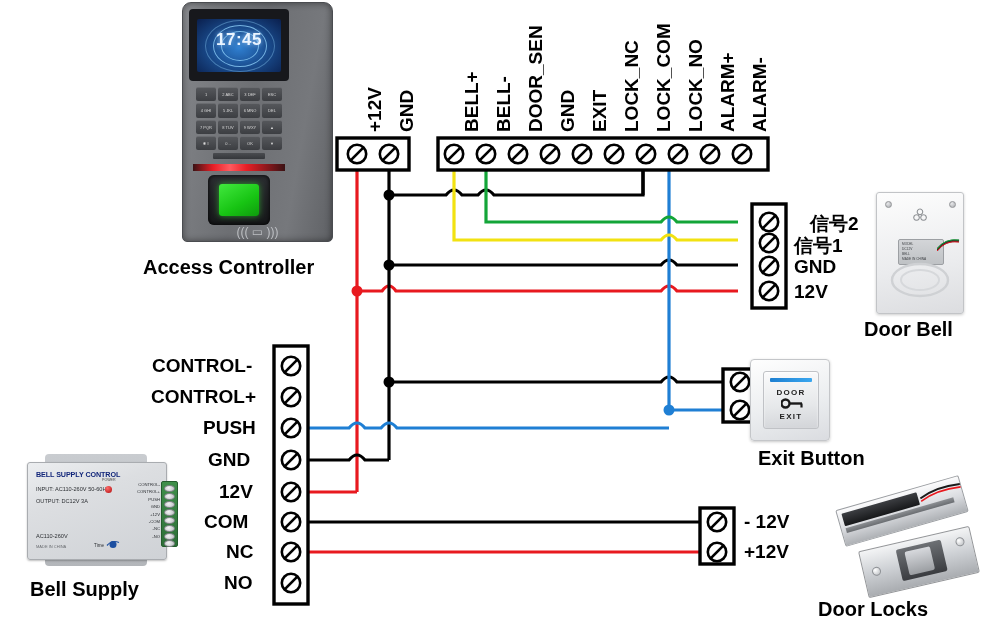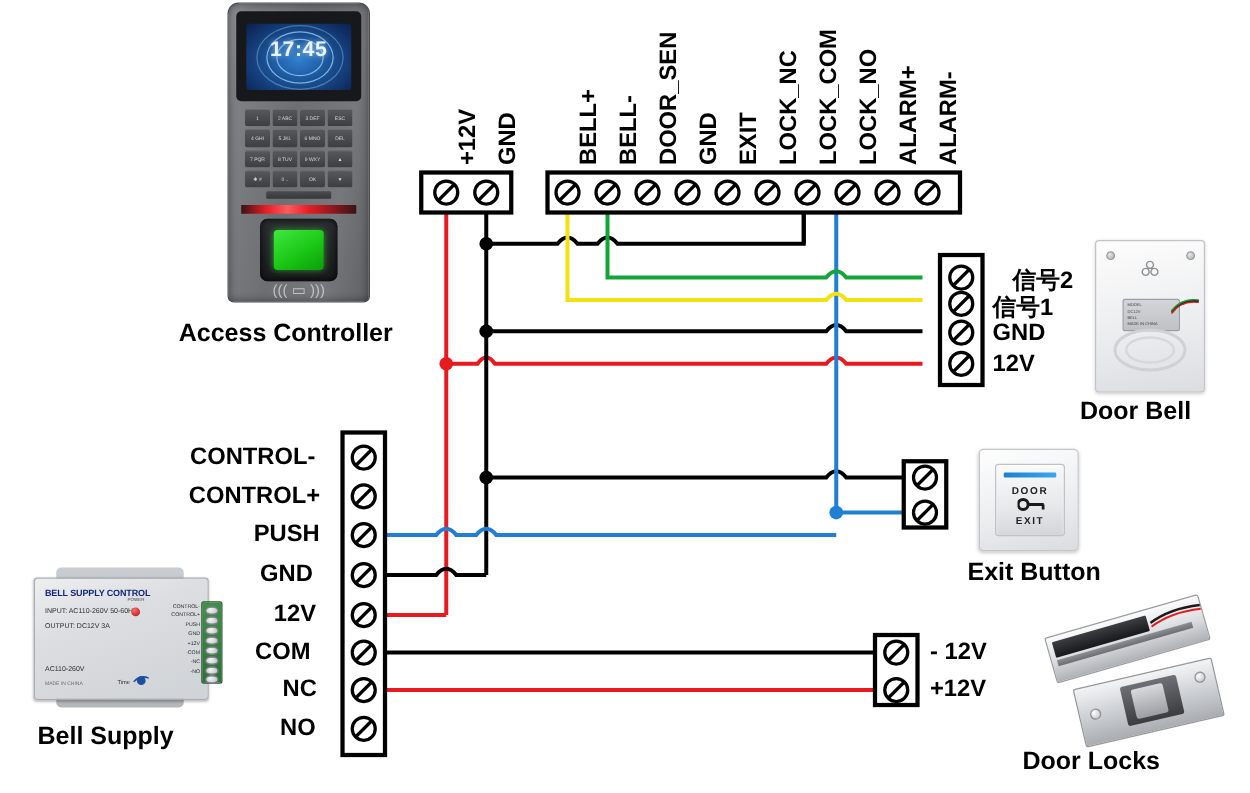--- a/index.html
+++ b/index.html
@@ -7,21 +7,21 @@
        font-family:"Liberation Sans","DejaVu Sans",sans-serif;color:#000;}
   .abs{position:absolute;}
   .title{font-size:20px;font-weight:bold;white-space:nowrap;position:absolute;}
   .termlabel{position:absolute;font-size:19px;font-weight:bold;white-space:nowrap;}
   .vlabel{position:absolute;font-size:19px;font-weight:bold;white-space:nowrap;
           transform-origin:0 0;transform:rotate(-90deg);}
   svg{position:absolute;left:0;top:0;}
   
   #controller{left:182px;top:2px;width:112px;height:238px;
      background:linear-gradient(100deg,#8f9195 0%,#7e8084 12%,#6d6f73 45%,#76787c 75%,#5f6165 100%);
-     border-radius:9px 9px 5px 5px;border:1px solid #4a4c50;box-shadow:inset 0 0 7px rgba(0,0,0,.45);}
+     border-radius:9px 9px 5px 5px;border:1px solid #4a4c50;box-shadow:inset 0 0 7px rgba(0,0,0,.45);padding-left:37px;}
   #ctrl-screenbez{left:6px;top:6px;width:100px;height:72px;background:#17181c;border-radius:4px;}
   #ctrl-screen{left:14px;top:16px;width:84px;height:53px;border-radius:2px;
      background:radial-gradient(ellipse at 50% 55%,#2f7fd0 0%,#1b4f92 45%,#0a1f4d 100%);overflow:hidden;}
   #ctrl-time{position:absolute;left:0;right:0;top:11px;text-align:center;color:#eaf4ff;
      font-size:17px;font-weight:bold;letter-spacing:.5px;text-shadow:0 0 5px #9fd0ff;}
   .scan-ring{position:absolute;border:1px solid rgba(150,215,255,.75);border-radius:50%;}
   #ctrl-keypad{left:13px;top:84px;width:86px;height:63px;display:grid;
      grid-template-columns:repeat(4,1fr);grid-template-rows:repeat(4,1fr);gap:2px;}
   .key{background:linear-gradient(180deg,#55575b,#3c3e42);border-radius:2px;
      font-size:4px;color:#d8d8d8;display:flex;align-items:center;justify-content:center;
@@ -63,21 +63,21 @@
      background:linear-gradient(170deg,#fdfdfd,#ebecee 60%,#dcdde0);
      border:1px solid #c2c4c7;box-shadow:0 1px 3px rgba(0,0,0,.2);}
   .db-screw{position:absolute;width:5px;height:5px;border-radius:50%;
      background:radial-gradient(circle at 35% 30%,#e8e9eb,#a9abae);border:1px solid #939598;}
   #db-horn{left:34px;top:14px;width:18px;height:14px;}
   #db-plate{left:21px;top:46px;width:44px;height:24px;border-radius:2px;
      background:linear-gradient(180deg,#d3d5d8,#bfc2c5);border:1px solid #9c9fa3;}
   .db-pl{position:absolute;left:3px;font-size:3.2px;color:#3b3e42;white-space:nowrap;}
   #db-wire{left:60px;top:44px;width:30px;height:16px;}
   
-  #exitbtn{left:783px;top:359px;width:78px;height:80px;border-radius:4px;
+  #exitbtn{left:750px;top:359px;width:78px;height:80px;border-radius:4px;
      background:linear-gradient(165deg,#fefefe,#eceef0 55%,#dadce0);
      border:1px solid #c4c6c9;box-shadow:0 1px 3px rgba(0,0,0,.22);}
   #exit-inner{left:12px;top:11px;width:54px;height:56px;border-radius:3px;
      background:linear-gradient(175deg,#fbfbfc,#e6e8ea 60%,#d2d4d8);
      border:1px solid #c0c2c6;box-shadow:inset 0 1px 2px rgba(255,255,255,.9);}
   #exit-strip{left:18px;top:17px;width:42px;height:4px;border-radius:1px;
      background:linear-gradient(90deg,#1d7fd1,#3ba7ef);}
   .exit-word{position:absolute;left:0;right:0;text-align:center;font-size:8px;
      font-weight:bold;color:#222;letter-spacing:1.3px;}
   
@@ -340,21 +340,21 @@
     <div class="abs" id="exit-strip" style="left:6px;top:6px;"></div>
     <div class="exit-word" style="top:16px;">DOOR</div>
     <svg class="abs" style="left:17px;top:26px;" width="22" height="11" viewBox="0 0 22 11">
       <circle cx="4.5" cy="5.5" r="4" fill="none" stroke="#1a1a1a" stroke-width="2.4"></circle>
       <line x1="8" y1="5.5" x2="21" y2="5.5" stroke="#1a1a1a" stroke-width="2.4"></line>
       <line x1="20.5" y1="5.5" x2="20.5" y2="9.5" stroke="#1a1a1a" stroke-width="2.2"></line>
     </svg>
     <div class="exit-word" style="top:40px;">EXIT</div>
   </div>
 </div>
-<div class="title" style="left:758px;top:447px;margin-left:16px;">Exit Button</div>
+<div class="title" style="left:758px;top:447px;">Exit Button</div>
 
 <div class="abs" id="locks">
   <div class="abs" id="mag-body">
     <div id="mag-dark"></div>
     <div id="mag-mid"></div>
     <svg class="abs" style="left:84px;top:2px;" width="44" height="18" viewBox="0 0 44 18">
       <path d="M0,9 Q18,2 42,6" stroke="#1a1a1a" stroke-width="2" fill="none"></path>
       <path d="M0,12 Q18,5 42,9" stroke="#e8191f" stroke-width="1.6" fill="none"></path>
     </svg>
   </div>

